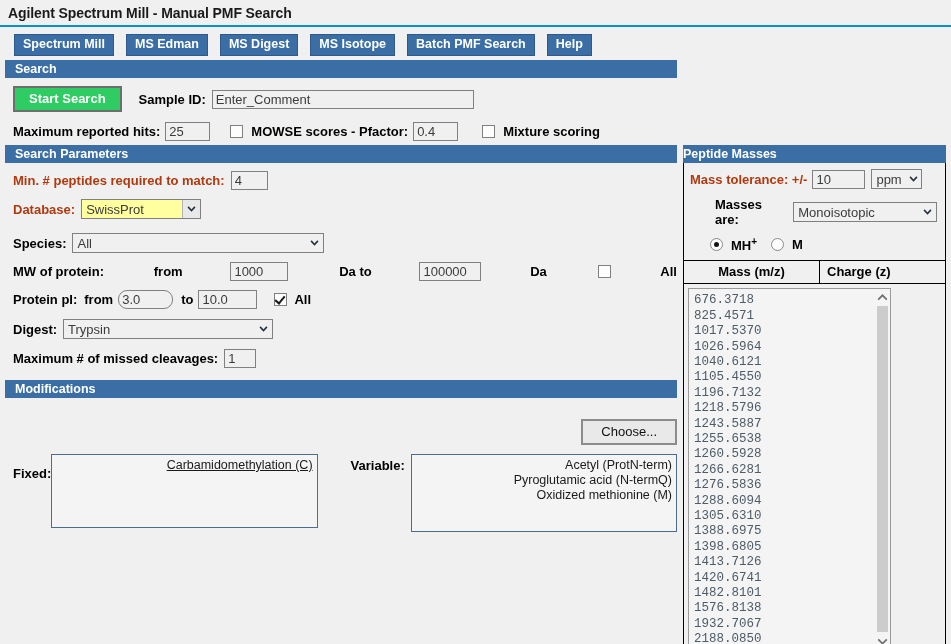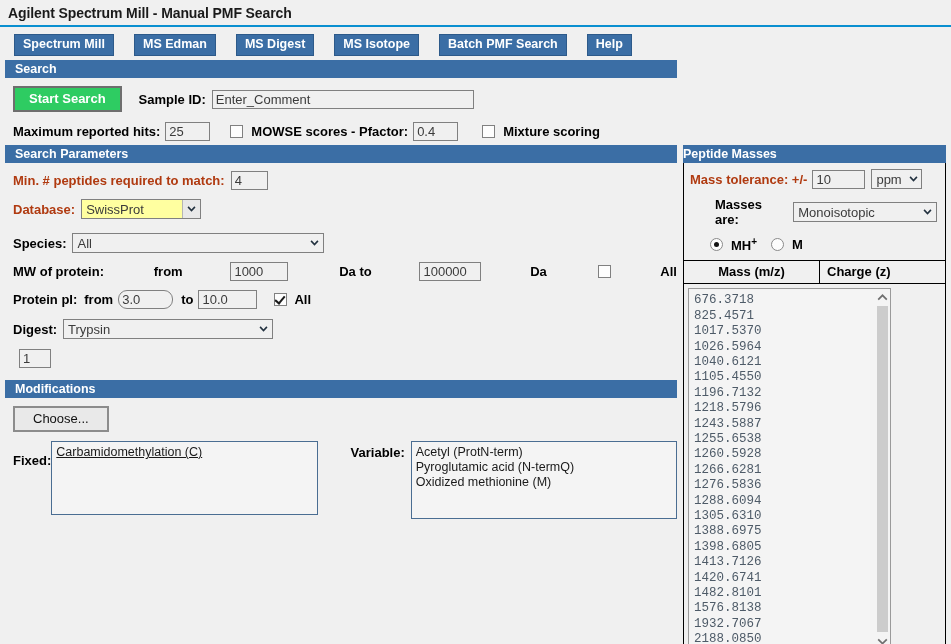--- a/index.html
+++ b/index.html
@@ -31,21 +31,21 @@
   .cyan-rule {
     height: 2px;
     background: #0a8fd0;
     border: 0;
     margin: 0;
   }
   
   .navbar {
     padding: 7px 0 6px 14px;
     display: flex;
-    gap: 20px;
+    gap: 12px;
   }
   .navbtn {
     background: #3b6ea5;
     color: #ffffff;
     font-weight: bold;
     font-size: 12.5px;
     padding: 3px 8px 4px 8px;
     border: 1px solid #2d5party;
     border: 1px solid #2d5a8a;
     line-height: 13px;
@@ -329,28 +329,29 @@
         <span>Trypsin</span>
         <span class="arrowbox" style="border-left:0;">
           <svg class="chev" viewBox="0 0 10 7">
               <path d="M1 1 L5 5.4 L9 1" fill="none" stroke="#22313f" stroke-width="1.8"></path>
             </svg>
         </span>
       </div>
     </div>
 
     <div class="row" style="margin-top:10px;">
+      <span class="lbl">Maximum # of missed cleavages:</span>
       <input class="txt" style="width: 32px; margin-left: 6px;" value="1">
     </div>
 
   </div>
 
   <div class="sec-bar" style="margin-top:12px;">Modifications</div>
 
-  <div style="padding:8px 0 0 8px;">
+  <div style="padding:21px 0 0 8px;text-align:right;">
     <div class="choosebtn" style="display:inline-block;">Choose...</div>
 
     <div class="row" style="margin-top:9px; align-items:flex-start;">
       <span class="lbl" style="margin-top:12px;">Fixed:</span>
       <div class="listbox" style="width:268px; height:74px; margin-left:0;text-decoration:underline;">
         <div>Carbamidomethylation (C)</div>
       </div>
       <span class="lbl" style="margin-top:4px; margin-left:33px;">Variable:</span>
       <div class="listbox" style="width:268px; height:78px; margin-left:6px;">
         <div>Acetyl (ProtN-term)</div>

